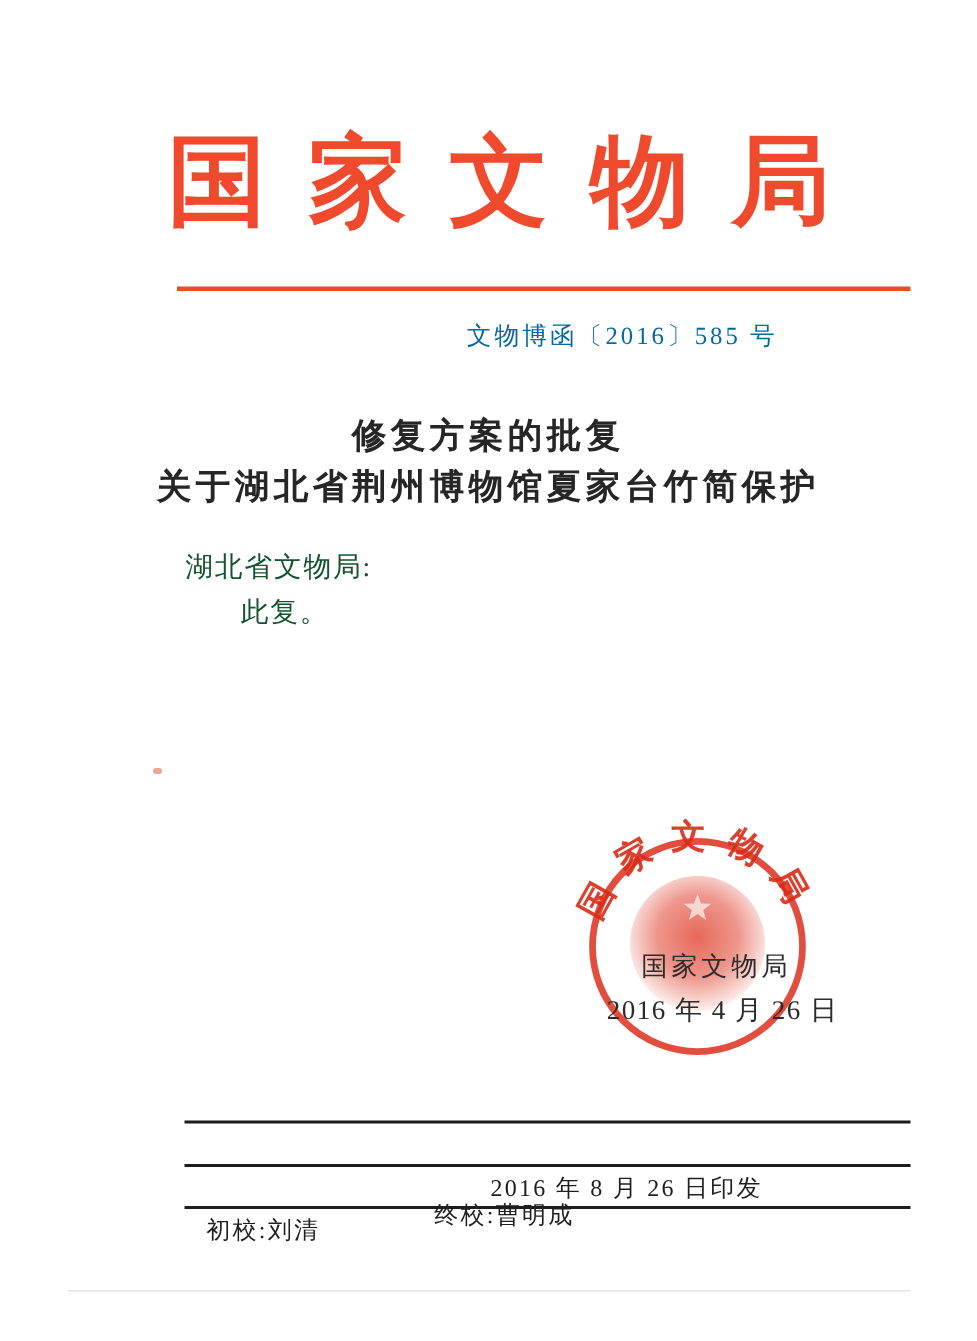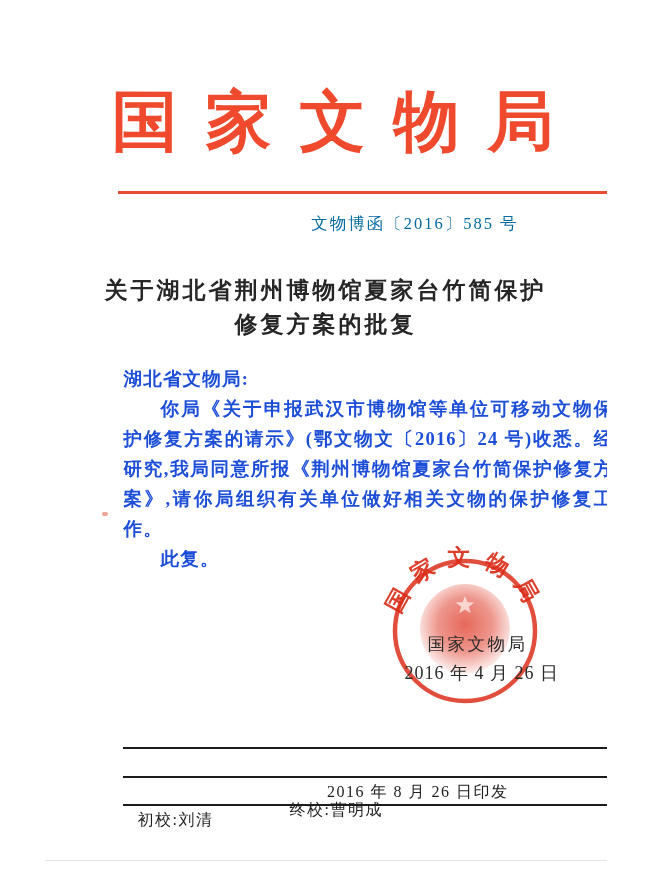--- a/index.html
+++ b/index.html
@@ -64,23 +64,22 @@
   }
 
   .body-block {
     position: absolute;
     top: 364px;
     left: 79px;
     width: 490px;
     font-size: 18.5px;
     line-height: 30px;
     letter-spacing: 1.2px;
-    color: #1d4ed8;
+    color: #14532d;
     text-align: justify;
-    font-weight: bold;
   }
   .body-block .para { text-indent: 2em; }
 
   
   .seal {
     position: absolute;
     left: 335px;
     top: 546px;
     z-index: 1;
     mix-blend-mode: multiply;
@@ -157,27 +156,26 @@
 
 <div class="page">
 
   <div class="agency-title">国家文物局</div>
 
   <div class="red-rule"></div>
 
   <div class="doc-number">文物博函〔2016〕585 号</div>
 
   <div class="doc-title">
+    <div>修复方案的批复</div>
     <div>关于湖北省荆州博物馆夏家台竹简保护</div>
-    <div>修复方案的批复</div>
   </div>
 
   <div class="body-block">
     <div class="salutation">湖北省文物局:</div>
-    <div class="para">你局《关于申报武汉市博物馆等单位可移动文物保护修复方案的请示》(鄂文物文〔2016〕24 号)收悉。经研究,我局同意所报《荆州博物馆夏家台竹简保护修复方案》,请你局组织有关单位做好相关文物的保护修复工作。</div>
     <div class="para">此复。</div>
   </div>
 
   <svg class="seal" width="170" height="170" viewBox="0 0 170 170" aria-hidden="true">
     <defs>
       <radialGradient id="embG" cx="0.5" cy="0.45" r="0.55">
         <stop offset="0" stop-color="#dd2e1a" stop-opacity="0.72"></stop>
         <stop offset="0.55" stop-color="#dd2e1a" stop-opacity="0.5"></stop>
         <stop offset="1" stop-color="#dd2e1a" stop-opacity="0.07"></stop>
       </radialGradient>

